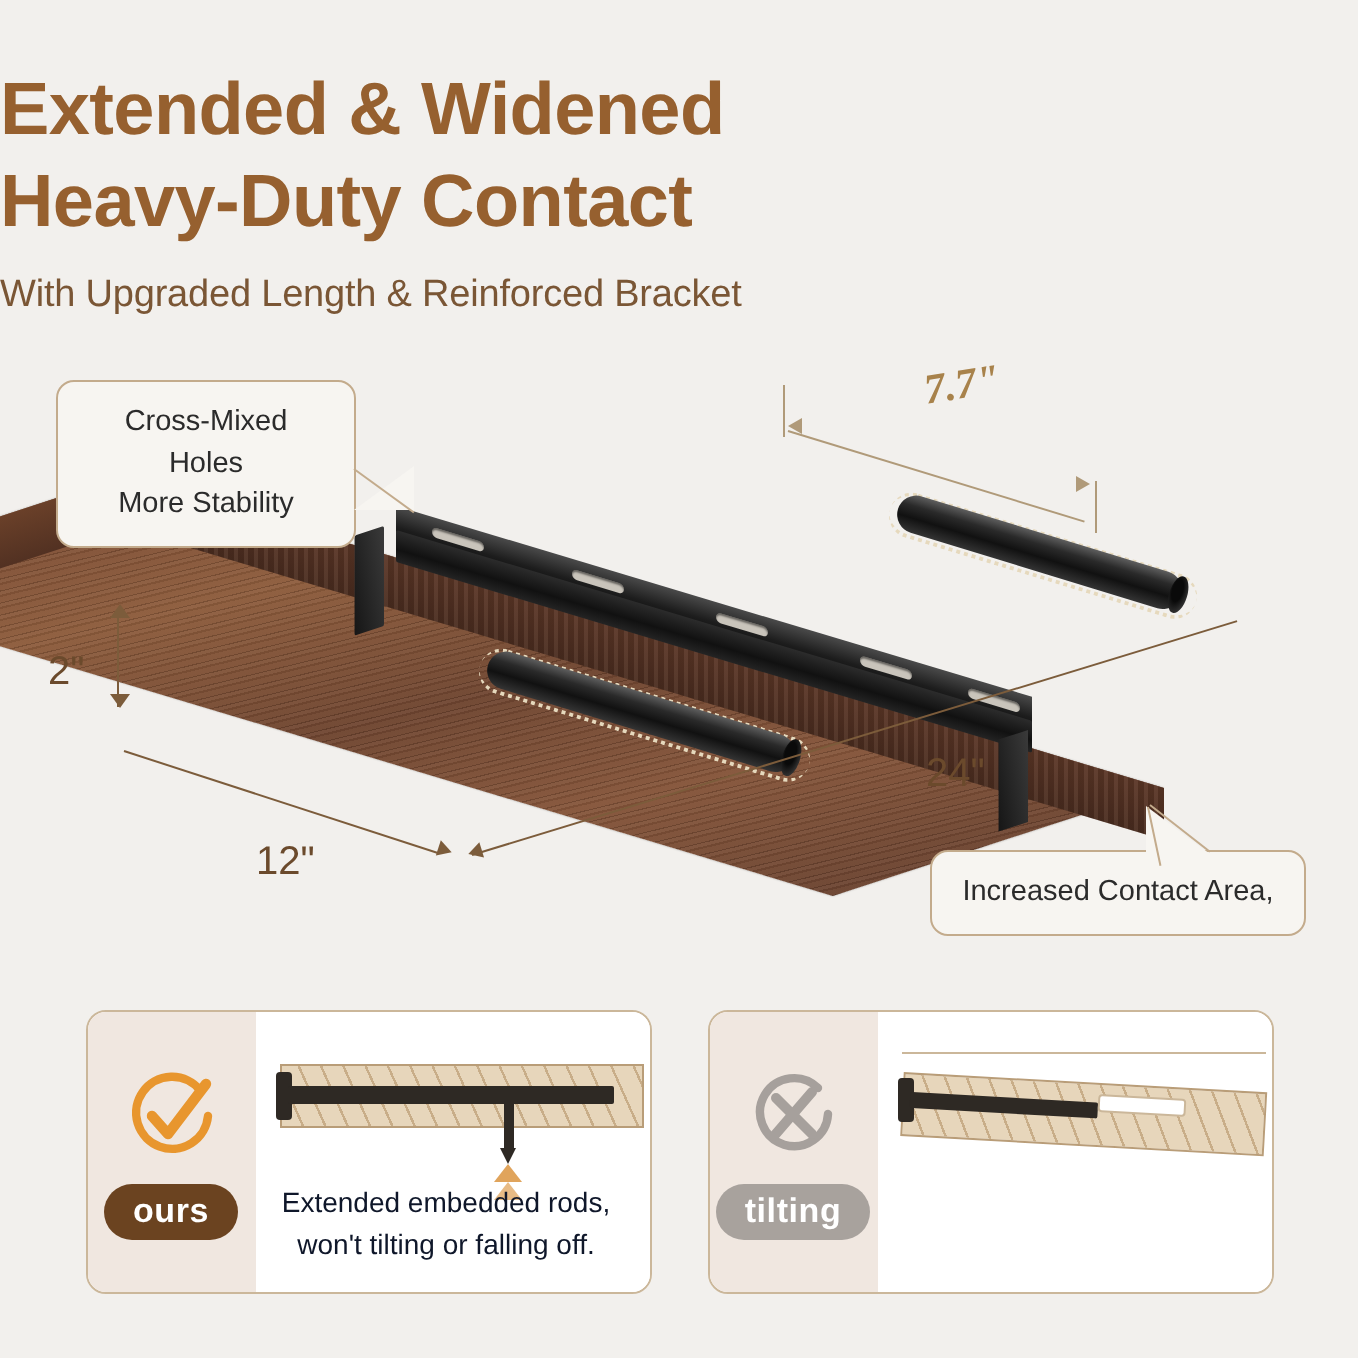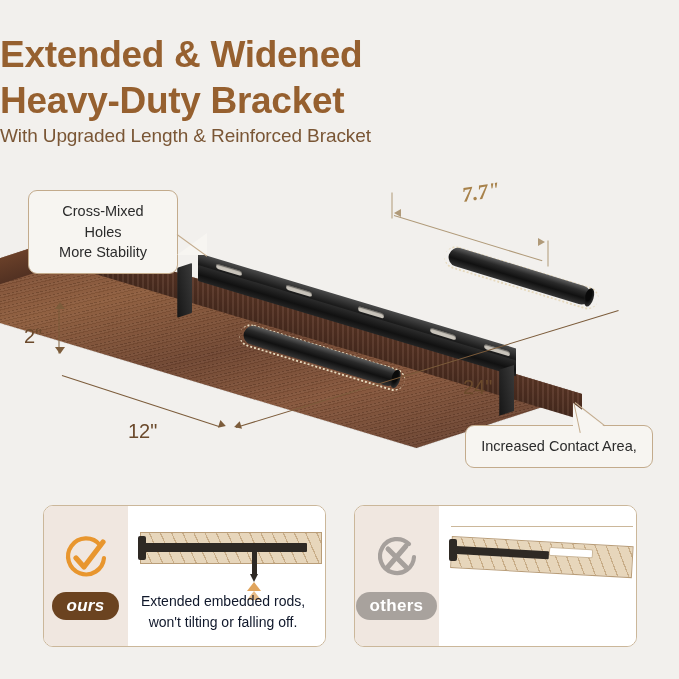--- a/index.html
+++ b/index.html
@@ -22,20 +22,21 @@
     text-align: left;
   }
   .title-line {
     font-size: 37px;
     font-weight: bold;
     color: #96602f;
     letter-spacing: -0.3px;
     line-height: 1.25;
   }
   .subtitle {
+    margin-top: 12px;
     font-size: 19px;
     color: #7a5635;
     letter-spacing: -0.1px;
   }
 
   
   .hero {
     position: absolute;
     top: 170px; left: 0;
     width: 679px; height: 320px;
@@ -248,21 +249,21 @@
   .badge {
     position: absolute;
     bottom: 26px;
     padding: 4px 14px;
     border-radius: 14px;
     font-size: 17px;
     font-weight: bold;
     color: #fff;
     letter-spacing: .3px;
   }
-  .badge-ours { background: #6b4320; font-style: italic; }
+  .badge-ours { background: #6b4320; }
   .badge-others { background: #a8a29d; }
 
   .mark-icon { margin-top: 4px; }
 
   .diagram {
     position: absolute;
     top: 16px; left: 6px;
     width: 195px; height: 58px;
   }
   .panel-text {
@@ -316,21 +317,21 @@
     position: absolute;
     height: 1.4px;
     background: #cbb79a;
   }
 </style>
 </head>
 <body>
 
 <div class="header">
   <div class="title-line">Extended &amp; Widened</div>
-  <div class="title-line">Heavy-Duty Bracket</div>
+  <div class="title-line">Heavy-Duty Contact</div>
   <div class="subtitle">With Upgraded Length &amp; Reinforced Bracket</div>
 </div>
 
 <div class="hero">
 
   <div class="shelf-wrap">
 
     <div class="shelf-top"></div>
     <div class="shelf-side"></div>
     <div class="shelf-front">
@@ -420,21 +421,21 @@
 
   <div class="panel">
     <div class="panel-left">
       <div class="mark-icon">
         <svg width="52" height="52" viewBox="0 0 52 52">
           <path d="M38 12 A17 17 0 1 0 43 25" fill="none" stroke="#a6a09c" stroke-width="4.2" stroke-linecap="round"></path>
           <path d="M17 17 L35 35" fill="none" stroke="#a6a09c" stroke-width="5" stroke-linecap="round"></path>
           <path d="M35 14 L16 36" fill="none" stroke="#a6a09c" stroke-width="5" stroke-linecap="round"></path>
         </svg>
       </div>
-      <div class="badge badge-others">others</div>
+      <div class="badge badge-others">tilting</div>
     </div>
     <div class="panel-right">
       <div class="diagram">
         <div class="guide-line" style="left:6px; top:4px; width:182px;"></div>
         <div class="board board-tilt" style="left:6px; top:14px; width:182px; height:32px;"></div>
         <div class="rod-head" style="left:4px; top:17px; width:8px; height:22px;"></div>
         <div class="rod-flat" style="left:10px; top:24px; width:94px; height:8px; transform:rotate(3.2deg); transform-origin:0 50%;"></div>
         <div class="cavity" style="left:104px; top:25px; width:44px; height:9px; transform:rotate(3.2deg); transform-origin:0 50%;"></div>
       </div>
     </div>

